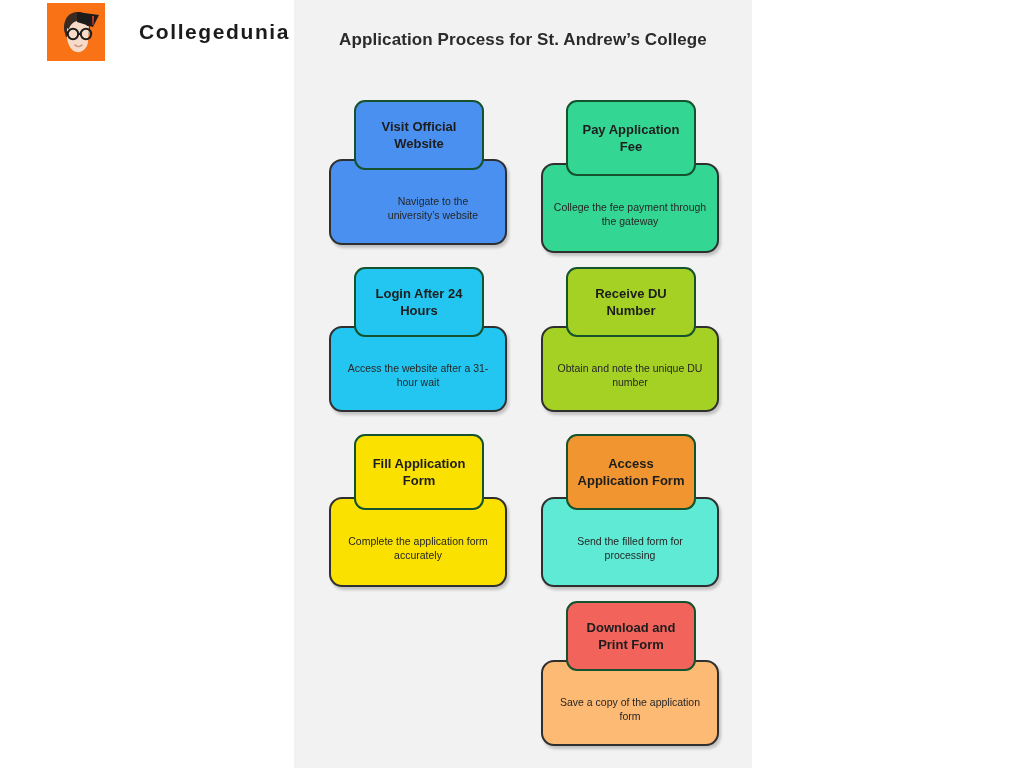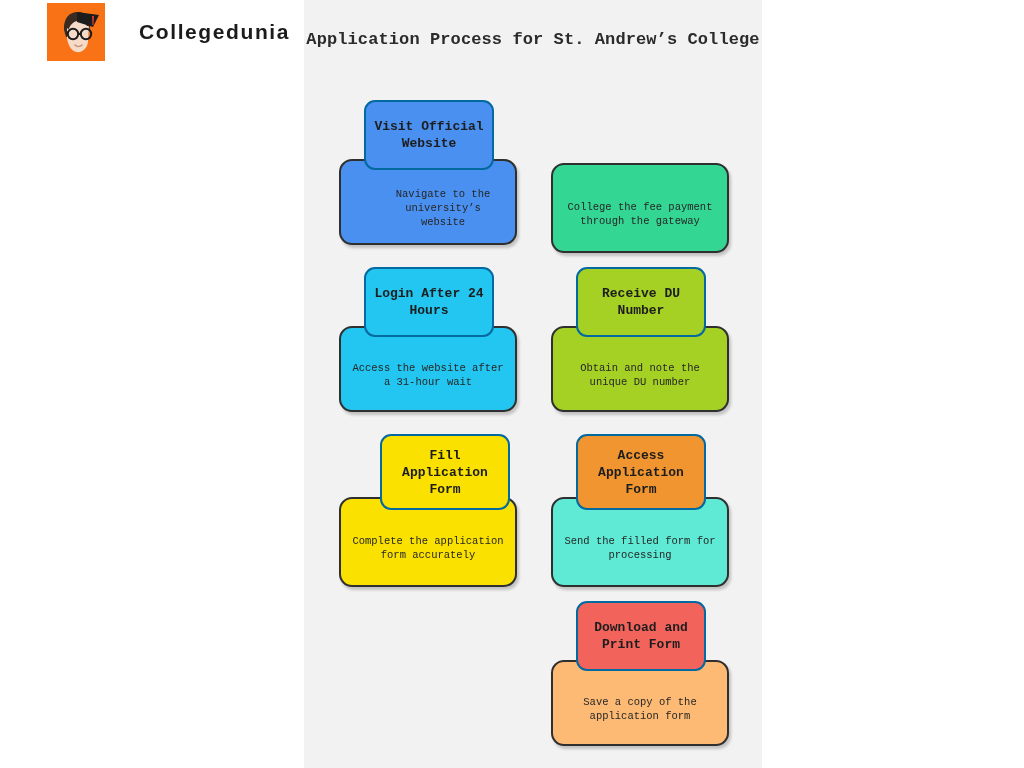--- a/index.html
+++ b/index.html
@@ -38,26 +38,25 @@
     font-size: 21px;
     font-weight: 700;
     color: #1b1b1b;
     letter-spacing: 1.6px;
     white-space: nowrap;
   }
 
   
   .canvas {
     position: absolute;
-    left: 304px;
+    left: 294px;
     top: 0;
     width: 458px;
     height: 768px;
     background: #f2f2f2;
-    font-family: Liberation Mono, monospace;
   }
 
   .chart-title {
     position: absolute;
     left: 0;
     top: 28px;
     width: 458px;
     text-align: center;
     font-size: 17px;
     font-weight: 700;
@@ -112,21 +111,21 @@
   }
 
   
   .card-head {
     position: absolute;
     left: 25px;
     top: 0;
     width: 130px;
     height: 70px;
     box-sizing: border-box;
-    border: 2px solid #0369a1;
+    border: 2px solid #14532d;
     border-radius: 11px;
     display: flex;
     align-items: center;
     justify-content: center;
     padding: 0 6px;
     z-index: 2;
   }
   .card-title {
     font-size: 13px;
     font-weight: 700;
@@ -179,20 +178,23 @@
         </div>
         <div class="card-head" style="background: rgb(74, 144, 240);">
           <div class="card-title">Visit Official Website</div>
         </div>
       </div>
 
       <div class="card col-right h-tall">
         <div class="card-body" style="background: rgb(52, 214, 147);">
           <div class="card-desc">College the fee payment through the gateway</div>
         </div>
+        <div class="card-head" style="background: rgb(52, 214, 147);">
+          <div class="card-title">Pay Application Fee</div>
+        </div>
       </div>
     </div>
 
     <div class="row">
       <div class="card col-left">
         <div class="card-body" style="background: rgb(34, 198, 240);">
           <div class="card-desc">Access the website after a 31-hour wait</div>
         </div>
         <div class="card-head" style="background: rgb(34, 198, 240);">
           <div class="card-title">Login After 24 Hours</div>
@@ -207,21 +209,21 @@
           <div class="card-title">Receive DU Number</div>
         </div>
       </div>
     </div>
 
     <div class="row">
       <div class="card col-left h-tall">
         <div class="card-body" style="background: rgb(250, 225, 0);">
           <div class="card-desc">Complete the application form accurately</div>
         </div>
-        <div class="card-head" style="background: rgb(250, 225, 0); margin-left: 16px;">
+        <div class="card-head" style="background: rgb(250, 225, 0);">
           <div class="card-title">Fill Application Form</div>
         </div>
       </div>
 
       <div class="card col-right h-tall">
         <div class="card-body" style="background: #5eead4;">
           <div class="card-desc">Send the filled form for processing</div>
         </div>
         <div class="card-head" style="background: rgb(240, 149, 47);">
           <div class="card-title">Access Application Form</div>

